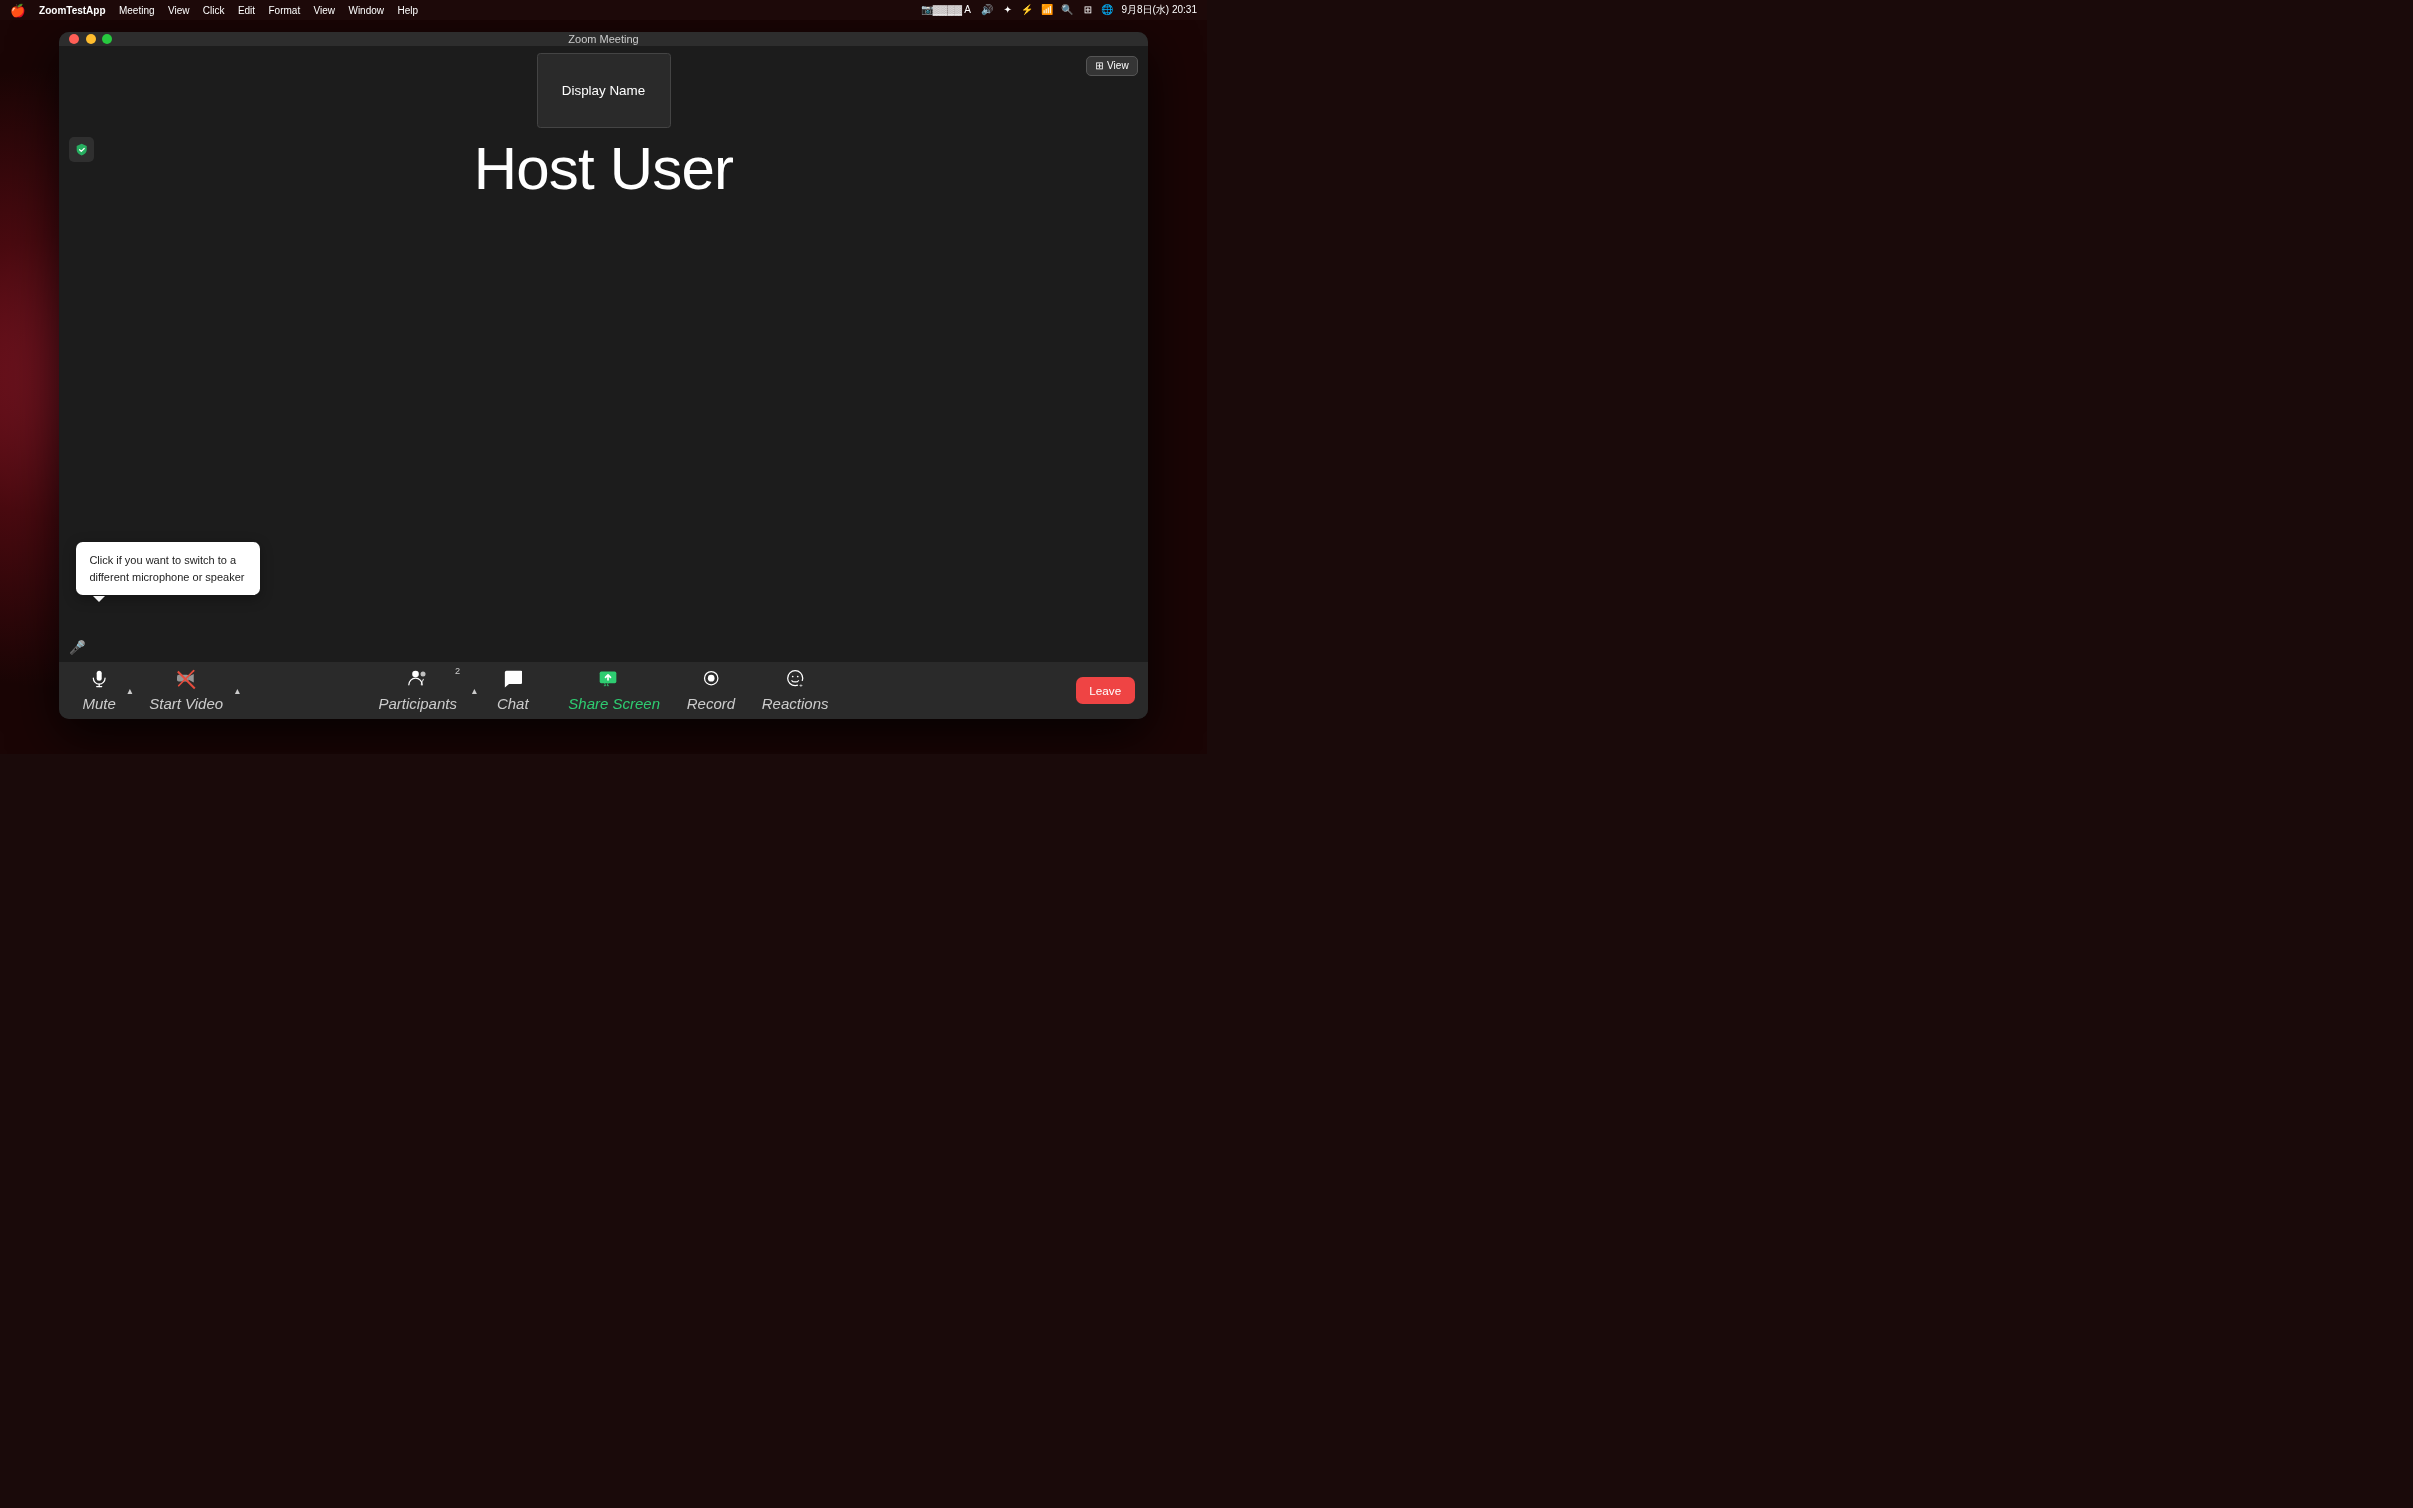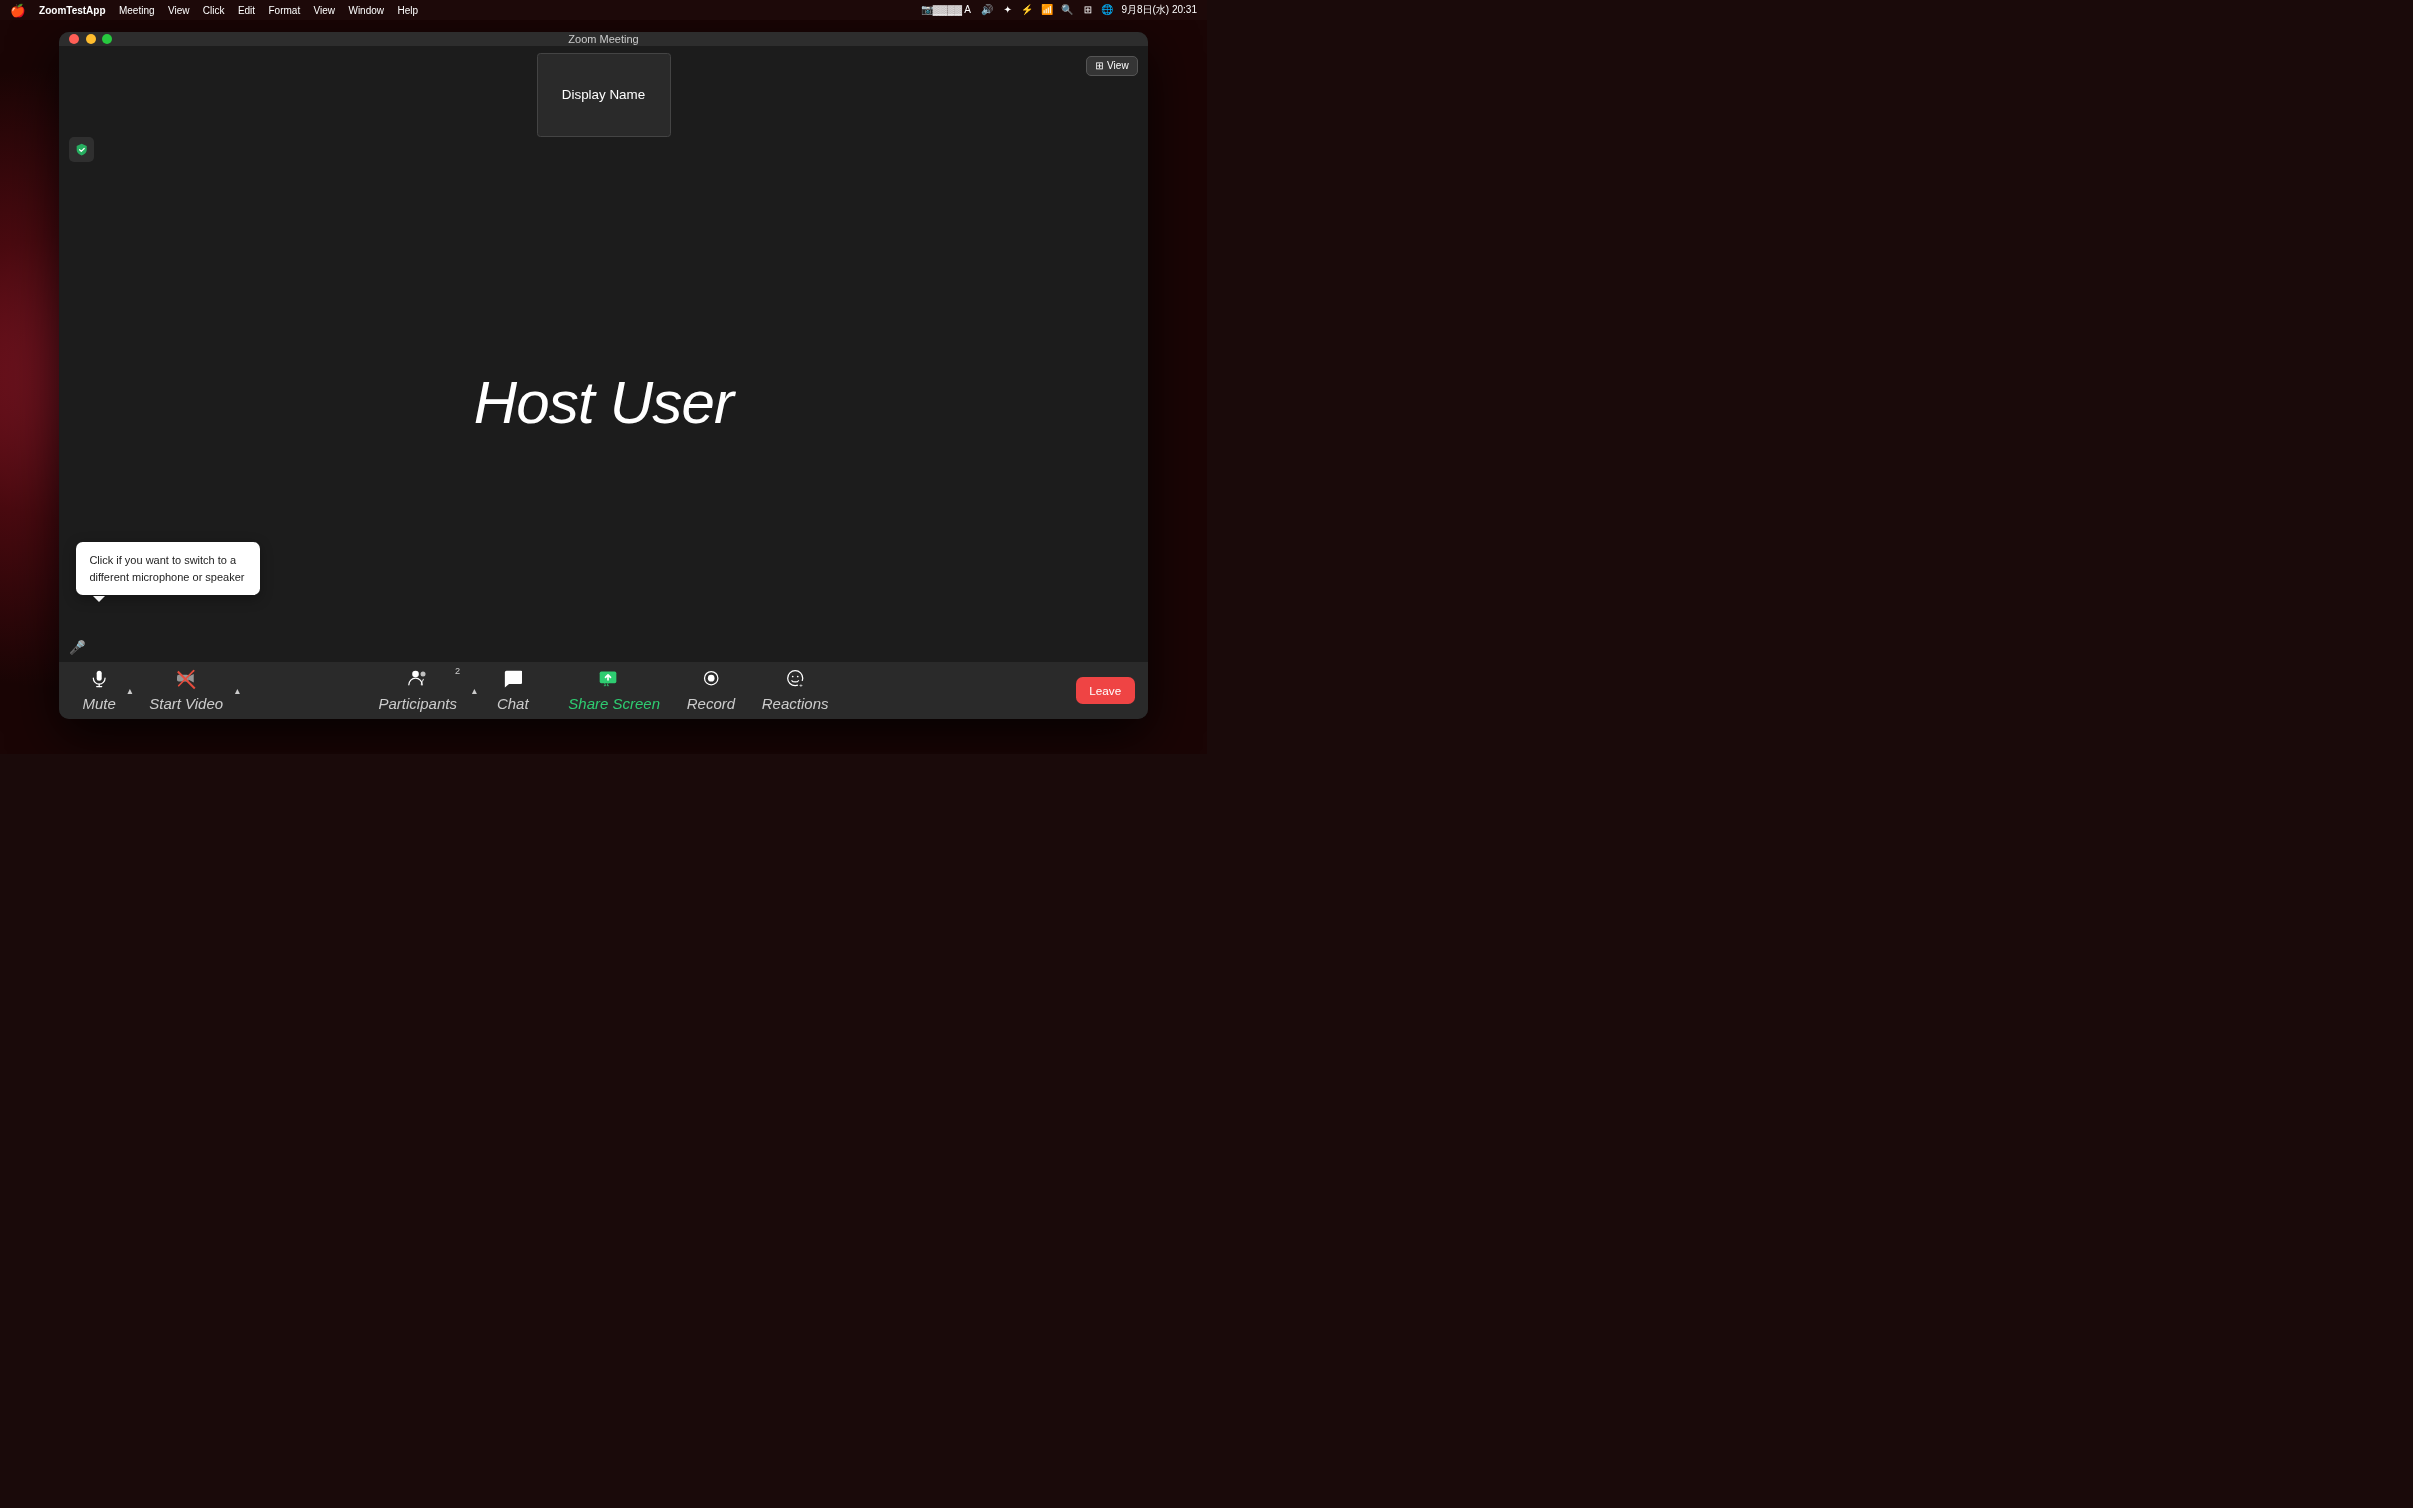--- a/index.html
+++ b/index.html
@@ -152,21 +152,21 @@
       align-items: flex-start;
       padding: 6.7px;
       position: relative;
     }
 
     .display-name-tile {
       background: #2a2a2a;
       border: 0.8px solid #444;
       border-radius: 3.4px;
       width: 134px;
-      height: 84px;
+      height: 75px;
       display: flex;
       align-items: center;
       justify-content: center;
       font-size: 13.4px;
       color: white;
       font-weight: 400;
     }
 
     .view-button {
       position: absolute;
@@ -196,24 +196,22 @@
       display: flex;
       align-items: center;
       justify-content: center;
       cursor: pointer;
     }
 
     
     .main-video {
       flex: 1;
       display: flex;
-      align-items: center;
-      justify-content: center;
-      position: relative;
-      font-style: italic;
+      justify-content: center;
+      position: relative;
     }
 
     .host-name {
       font-size: 60px;
       color: white;
       font-weight: 300;
       letter-spacing: -0.8px;
     }
 
     

